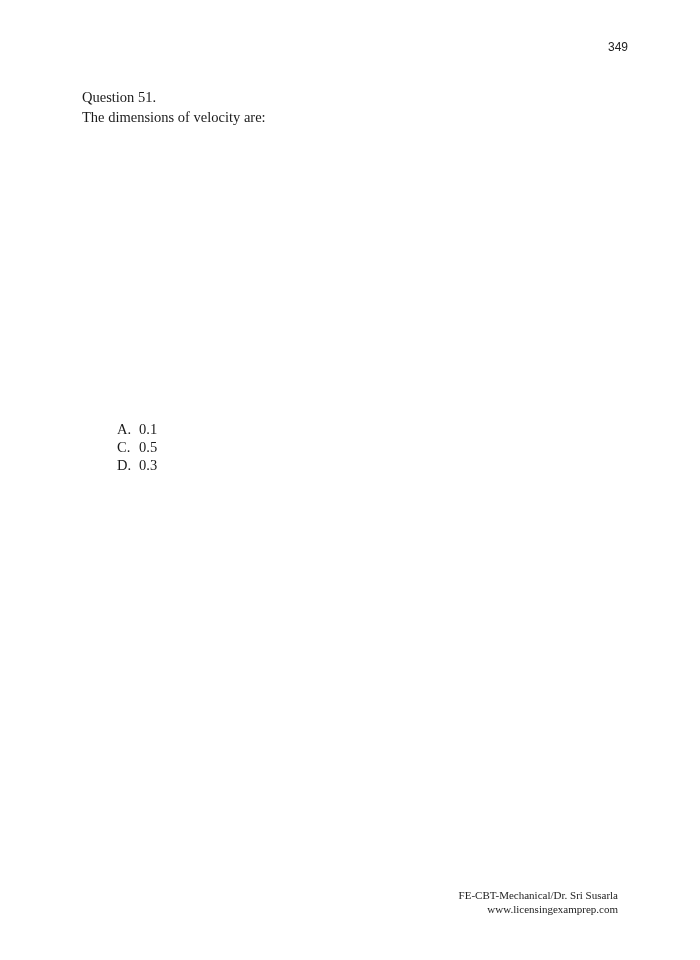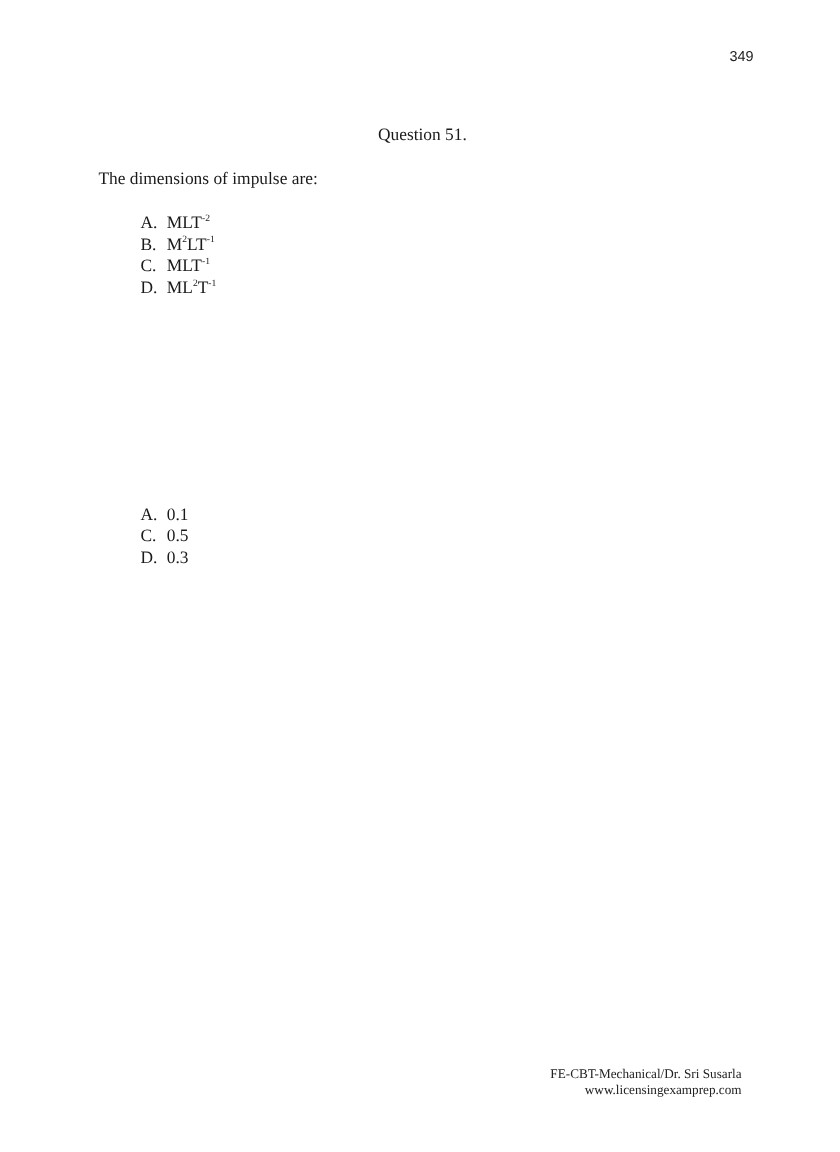--- a/index.html
+++ b/index.html
@@ -3,43 +3,37 @@
 <meta charset="utf-8">
 <style>
   html, body { margin: 0; padding: 0; background: #ffffff; }
   body { width: 700px; height: 960px; position: relative; overflow: hidden;
          font-family: "Liberation Serif", serif; color: #1a1a1a; }
   .page-number { position: absolute; top: 40px; left: 608px;
                  font-family: "Liberation Sans", sans-serif; font-size: 12px; color: #222; }
   .question { position: absolute; left: 82px; width: 540px; font-size: 14.5px; line-height: 20px; }
   .q51 { top: 87px; }
   .q52 { top: 402px; }
-  .q-title { margin: 16px; text-align: center; }
+  .q-title { margin: 0; }
   .q-text { margin: 0; }
   .options { list-style: none; margin: 18px 0 0 0; padding: 0 0 0 35px; }
   .options li { line-height: 18px; font-size: 14.5px; }
   .opt-letter { display: inline-block; width: 22px; }
   sup { font-size: 8px; vertical-align: 6px; line-height: 0; }
   .footer { position: absolute; right: 82px; top: 888px; text-align: right;
             font-size: 11px; line-height: 14px; color: #222; }
 </style>
 </head>
 <body>
 
 <div class="page-number">349</div>
 
 <div class="question q51">
   <p class="q-title">Question 51.</p>
-  <p class="q-text">The dimensions of impulse are:</p>
-  <ul class="options">
-      <li><span class="opt-letter">A.</span><span>MLT<sup>-2</sup></span></li>
-      <li><span class="opt-letter">B.</span><span>M<sup>2</sup>LT<sup>-1</sup></span></li>
-      <li><span class="opt-letter">C.</span><span>MLT<sup>-1</sup></span></li>
-      <li><span class="opt-letter">D.</span><span>ML<sup>2</sup>T<sup>-1</sup></span></li>
-    </ul>
+  <p class="q-text">The dimensions of velocity are:</p>
 </div>
 
 <div class="question q52">
   <ul class="options">
       <li><span class="opt-letter">A.</span><span>0.1</span></li>
       <li><span class="opt-letter">C.</span><span>0.5</span></li>
       <li><span class="opt-letter">D.</span><span>0.3</span></li>
     </ul>
 </div>
 

